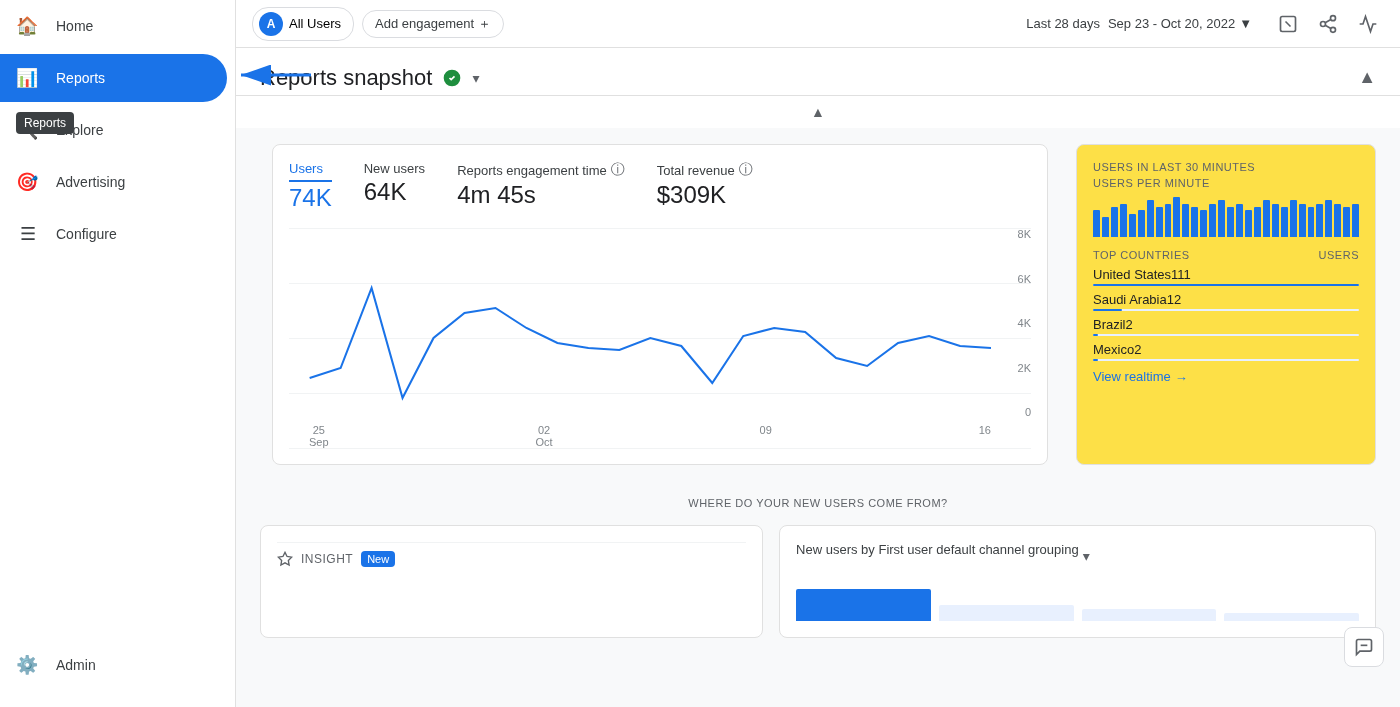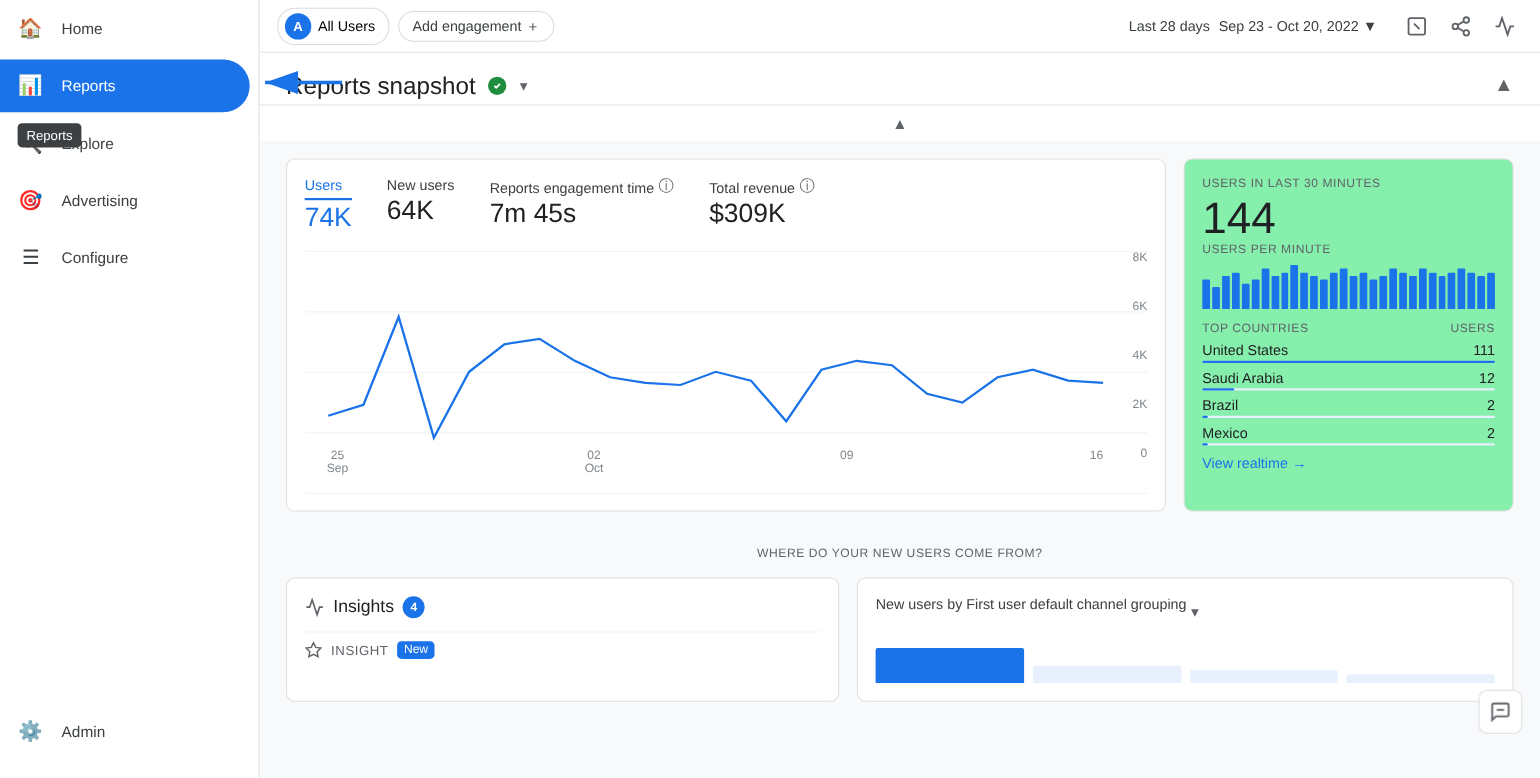--- a/index.html
+++ b/index.html
@@ -181,22 +181,23 @@
       color: #5f6368;
       font-size: 18px;
     }
 
     
     .section {
       padding: 16px 24px;
     }
     .section-row {
       display: flex;
-      gap: 16px;
+      gap: 28px;
       margin-bottom: 16px;
+      margin-left: 12px;
     }
 
     
     .stats-card {
       background: #fff;
       border-radius: 8px;
       border: 1px solid #e0e0e0;
       flex: 1;
       padding: 16px;
       min-width: 0;
@@ -224,21 +225,21 @@
       display: flex;
       flex-direction: column;
       justify-content: space-between;
       font-size: 11px;
       color: #80868b;
       text-align: right;
       width: 35px;
     }
     .chart-x-labels {
       position: absolute;
-      bottom: 16px;
+      bottom: 0;
       left: 20px;
       right: 40px;
       display: flex;
       justify-content: space-between;
       font-size: 11px;
       color: #80868b;
     }
     .x-label { display: flex; flex-direction: column; align-items: center; }
     .chart-area {
       position: absolute;
@@ -249,21 +250,21 @@
     }
     .grid-line {
       position: absolute;
       left: 0;
       right: 0;
       border-top: 1px solid #f1f3f4;
     }
 
     
     .realtime-card {
-      background: #86efac;
+      background: #fde047;
       border-radius: 8px;
       border: 1px solid #e0e0e0;
       width: 300px;
       min-width: 300px;
       padding: 16px;
     }
     .realtime-title { font-size: 11px; font-weight: 500; color: #5f6368; letter-spacing: 0.5px; text-transform: uppercase; margin-bottom: 4px; }
     .realtime-number { font-size: 40px; font-weight: 300; color: #202124; line-height: 1.1; }
     .realtime-subtitle { font-size: 11px; color: #5f6368; text-transform: uppercase; letter-spacing: 0.5px; margin-bottom: 8px; }
 
@@ -293,21 +294,20 @@
       margin-bottom: 6px;
     }
     .country-row {
       display: flex;
       flex-direction: column;
       gap: 2px;
       margin-bottom: 6px;
     }
     .country-row-top {
       display: flex;
-      justify-content: space-between;
       font-size: 13px;
       color: #202124;
     }
     .country-bar-bg {
       width: 100%;
       height: 2px;
       background: #e8f0fe;
       border-radius: 1px;
     }
     .country-bar {
@@ -555,21 +555,21 @@
             </div>
             <div class="metric">
               <span class="metric-label">New users</span>
               <span class="metric-value">64K</span>
             </div>
             <div class="metric">
               <span class="metric-label">
                 <span>Reports engagement time</span>
                 <span class="info-icon">ⓘ</span>
               </span>
-              <span class="metric-value">7m 45s</span>
+              <span class="metric-value">4m 45s</span>
             </div>
             <div class="metric">
               <span class="metric-label">
                 <span>Total revenue</span>
                 <span class="info-icon">ⓘ</span>
               </span>
               <span class="metric-value">$309K</span>
             </div>
           </div>
 
@@ -636,21 +636,20 @@
               <div class="x-label">
                 <span>16</span>
                 <span></span>
               </div>
             </div>
           </div>
         </div>
 
         <div class="realtime-card">
           <div class="realtime-title">USERS IN LAST 30 MINUTES</div>
-          <div class="realtime-number">144</div>
           <div class="realtime-subtitle">USERS PER MINUTE</div>
 
           <div class="mini-bars" id="mini-bars-container">
               <div class="mini-bar" style="height: 26.6667px; flex: 1 1 0%;"></div>
               <div class="mini-bar" style="height: 20px; flex: 1 1 0%;"></div>
               <div class="mini-bar" style="height: 30px; flex: 1 1 0%;"></div>
               <div class="mini-bar" style="height: 33.3333px; flex: 1 1 0%;"></div>
               <div class="mini-bar" style="height: 23.3333px; flex: 1 1 0%;"></div>
               <div class="mini-bar" style="height: 26.6667px; flex: 1 1 0%;"></div>
               <div class="mini-bar" style="height: 36.6667px; flex: 1 1 0%;"></div>
@@ -730,27 +729,20 @@
         </div>
       </div>
     </div>
 
     <div style="padding: 0 24px 16px 24px; font-size:11px; font-weight:500; color:#5f6368; text-transform:uppercase; letter-spacing:0.5px; text-align:center;">
       <span>WHERE DO YOUR NEW USERS COME FROM?</span>
     </div>
     <div class="bottom-section">
 
       <div class="insights-card">
-        <div class="insights-header">
-          <svg width="18" height="18" viewBox="0 0 24 24" fill="none" stroke="#5f6368" stroke-width="2">
-              <polyline points="22 12 18 12 15 21 9 3 6 12 2 12"></polyline>
-            </svg>
-          <span class="insights-title">Insights</span>
-          <div class="badge-blue">4</div>
-        </div>
         <div class="insight-row">
           <svg width="16" height="16" viewBox="0 0 24 24" fill="none" stroke="#5f6368" stroke-width="2">
               <polygon points="12 2 15.09 8.26 22 9.27 17 14.14 18.18 21.02 12 17.77 5.82 21.02 7 14.14 2 9.27 8.91 8.26 12 2"></polygon>
             </svg>
           <span style="font-size:12px;font-weight:500;color:#5f6368;text-transform:uppercase;letter-spacing:0.5px;">INSIGHT</span>
           <div class="new-badge">New</div>
         </div>
       </div>
 
       <div class="newusers-card">

